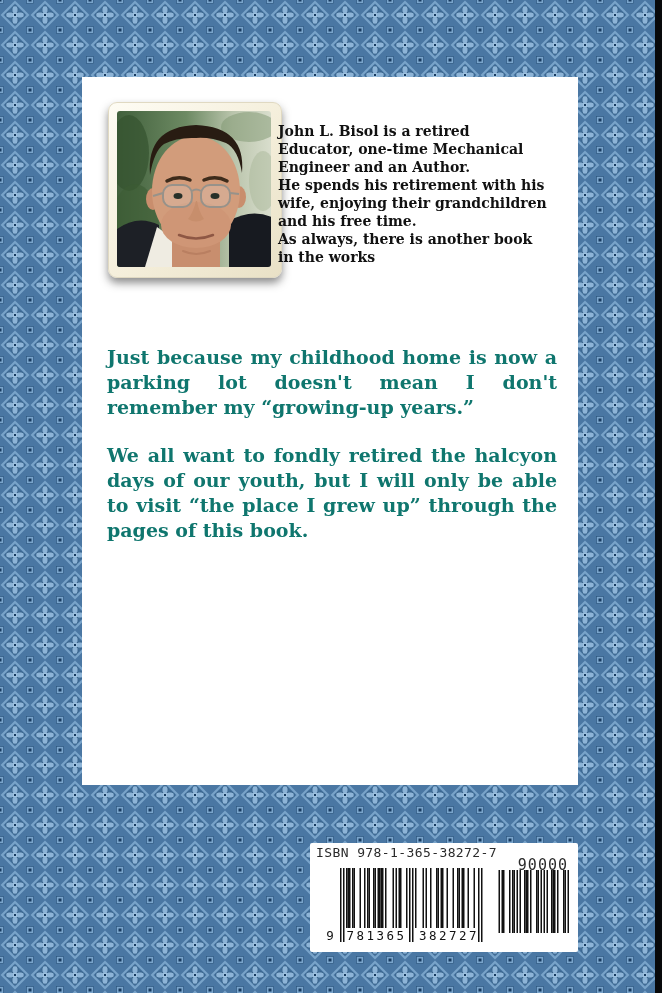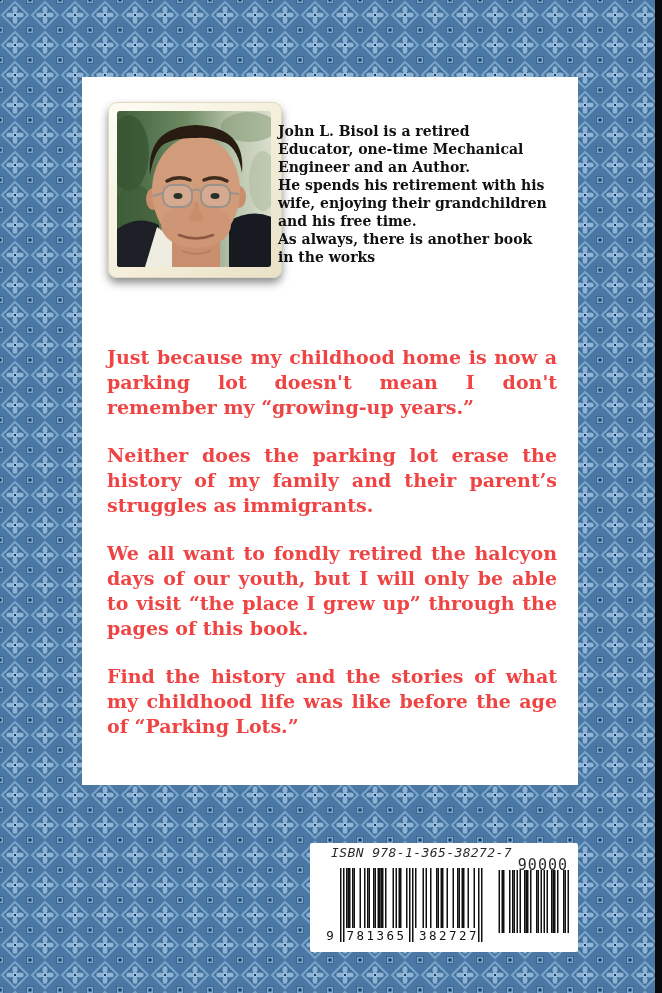--- a/index.html
+++ b/index.html
@@ -55,21 +55,21 @@
     font-size: 14px;
     line-height: 18px;
     font-weight: bold;
     color: #111111;
     white-space: pre-line;
   }
   .blurb {
     position: absolute;
     left: 25px; top: 268px;
     width: 450px;
-    color: #ef4444;
+    color: #0f766e;
   }
   .blurb p {
     margin: 0 0 23px 0;
     font-size: 19px;
     line-height: 25px;
     font-weight: bold;
     text-align: justify;
   }
   .barcode-box {
     position: absolute;
@@ -77,25 +77,24 @@
     width: 268px; height: 109px;
     background: #ffffff;
     border-radius: 2px;
     font-family: "DejaVu Sans Mono", monospace;
     color: #2b2b2b;
   }
   .isbn-label {
     position: absolute;
     left: 6px; top: 2px;
     width: 196px;
-    text-align: right;
+    text-align: left;
     font-size: 13px;
     letter-spacing: 0.4px;
     white-space: nowrap;
-    font-style: italic;
   }
   .price-code {
     position: absolute;
     left: 196px; top: 13px;
     width: 62px;
     text-align: right;
     font-size: 15px;
     letter-spacing: 1px;
   }
   .barcode-svg {
@@ -199,23 +198,21 @@
 Educator, one-time Mechanical
 Engineer and an Author.
 He spends his retirement with his
 wife, enjoying their grandchildren
 and his free time.
 As always, there is another book
 in the works</div>
 
     <div class="blurb">
       <p>Just because my childhood home is now a parking lot doesn't mean I don't remember my “growing-up years.”</p>
-      <p>Neither does the parking lot erase the history of my family and their parent’s struggles as immigrants.</p>
       <p>We all want to fondly retired the halcyon days of our youth, but I will only be able to visit “the place I grew up” through the pages of this book.</p>
-      <p>Find the history and the stories of what my childhood life was like before the age of “Parking Lots.”</p>
     </div>
   </div>
 
   <div class="barcode-box">
     <div class="isbn-label">ISBN 978-1-365-38272-7</div>
     <div class="price-code">90000</div>
     <svg class="barcode-svg" id="barcode-svg" viewBox="0 0 268 109" xmlns="http://www.w3.org/2000/svg">
         <rect x="30" y="25" width="1.5" height="74" fill="#111111"></rect>
         <rect x="33" y="25" width="1.5" height="74" fill="#111111"></rect>
         <rect x="36" y="25" width="1.5" height="60" fill="#111111"></rect>

